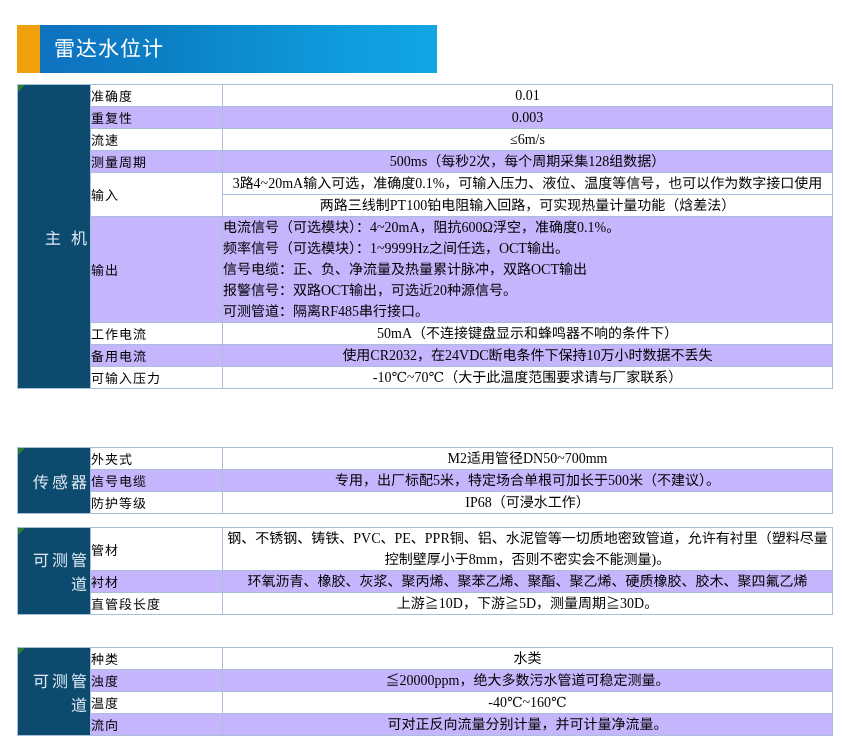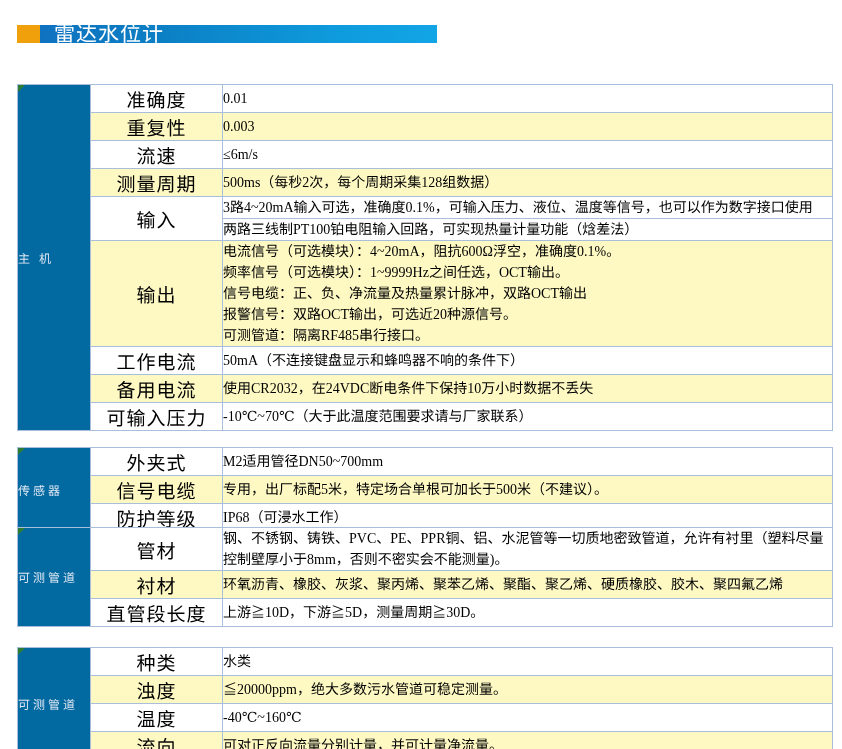--- a/index.html
+++ b/index.html
@@ -16,21 +16,21 @@
     overflow: hidden;
     position: relative;
   }
 
   
   .title-bar {
     position: absolute;
     left: 17px;
     top: 25px;
     width: 420px;
-    height: 18px;
+    height: 48px;
     display: flex;
     align-items: stretch;
     box-sizing: border-box;
   }
   .title-accent {
     width: 23px;
     background: #F0A00A;
     flex: 0 0 auto;
   }
   .title-body {
@@ -62,56 +62,56 @@
     border: 1px solid #A8BEDB;
     padding: 0;
     vertical-align: middle;
   }
 
   col.c-group { width: 73px; }
   col.c-label { width: 132px; }
   col.c-value { width: 610px; }
 
   .group-cell {
-    background: #0369a1;
+    background: #0c4a6e;
     color: #DCE6F2;
-    text-align: left;
-    font-size: 12px;
+    text-align: right;
+    font-size: 16px;
     letter-spacing: 3px;
     position: relative;
     border: 1px solid #4A7EBB;
   }
   .group-cell .corner-marker {
     position: absolute;
     left: 0;
     top: 0;
     width: 0;
     height: 0;
     border-left: 7px solid #2E7D32;
     border-bottom: 7px solid transparent;
   }
   .label-cell {
-    text-align: center;
-    font-size: 19px;
+    text-align: left;
+    font-size: 13px;
     padding: 3px 2px;
     letter-spacing: 1px;
   }
   .value-cell {
     text-align: left;
     padding: 3px 5px 3px 6px;
     font-size: 14px;
     line-height: 1.5;
   }
   tr.band-light td.label-cell,
   tr.band-light td.value-cell { background: #FFFFFF; }
   tr.band-dark td.label-cell,
-  tr.band-dark td.value-cell { background: #fef9c3; margin-top: 23px; }
+  tr.band-dark td.value-cell { background: #c4b5fd; margin-top: 23px; }
 
   .value-cell .line { display: block; white-space: nowrap; }
-  .value-cell .wrapline { display: block; }
+  .value-cell .wrapline { display: block; text-align: center; }
 
   
   #table-host      { top: 84px; }
   #table-sensor    { top: 447px; }
   #table-pipe      { top: 527px; }
   #table-medium    { top: 647px; }
 </style>
 </head>
 <body>
 

